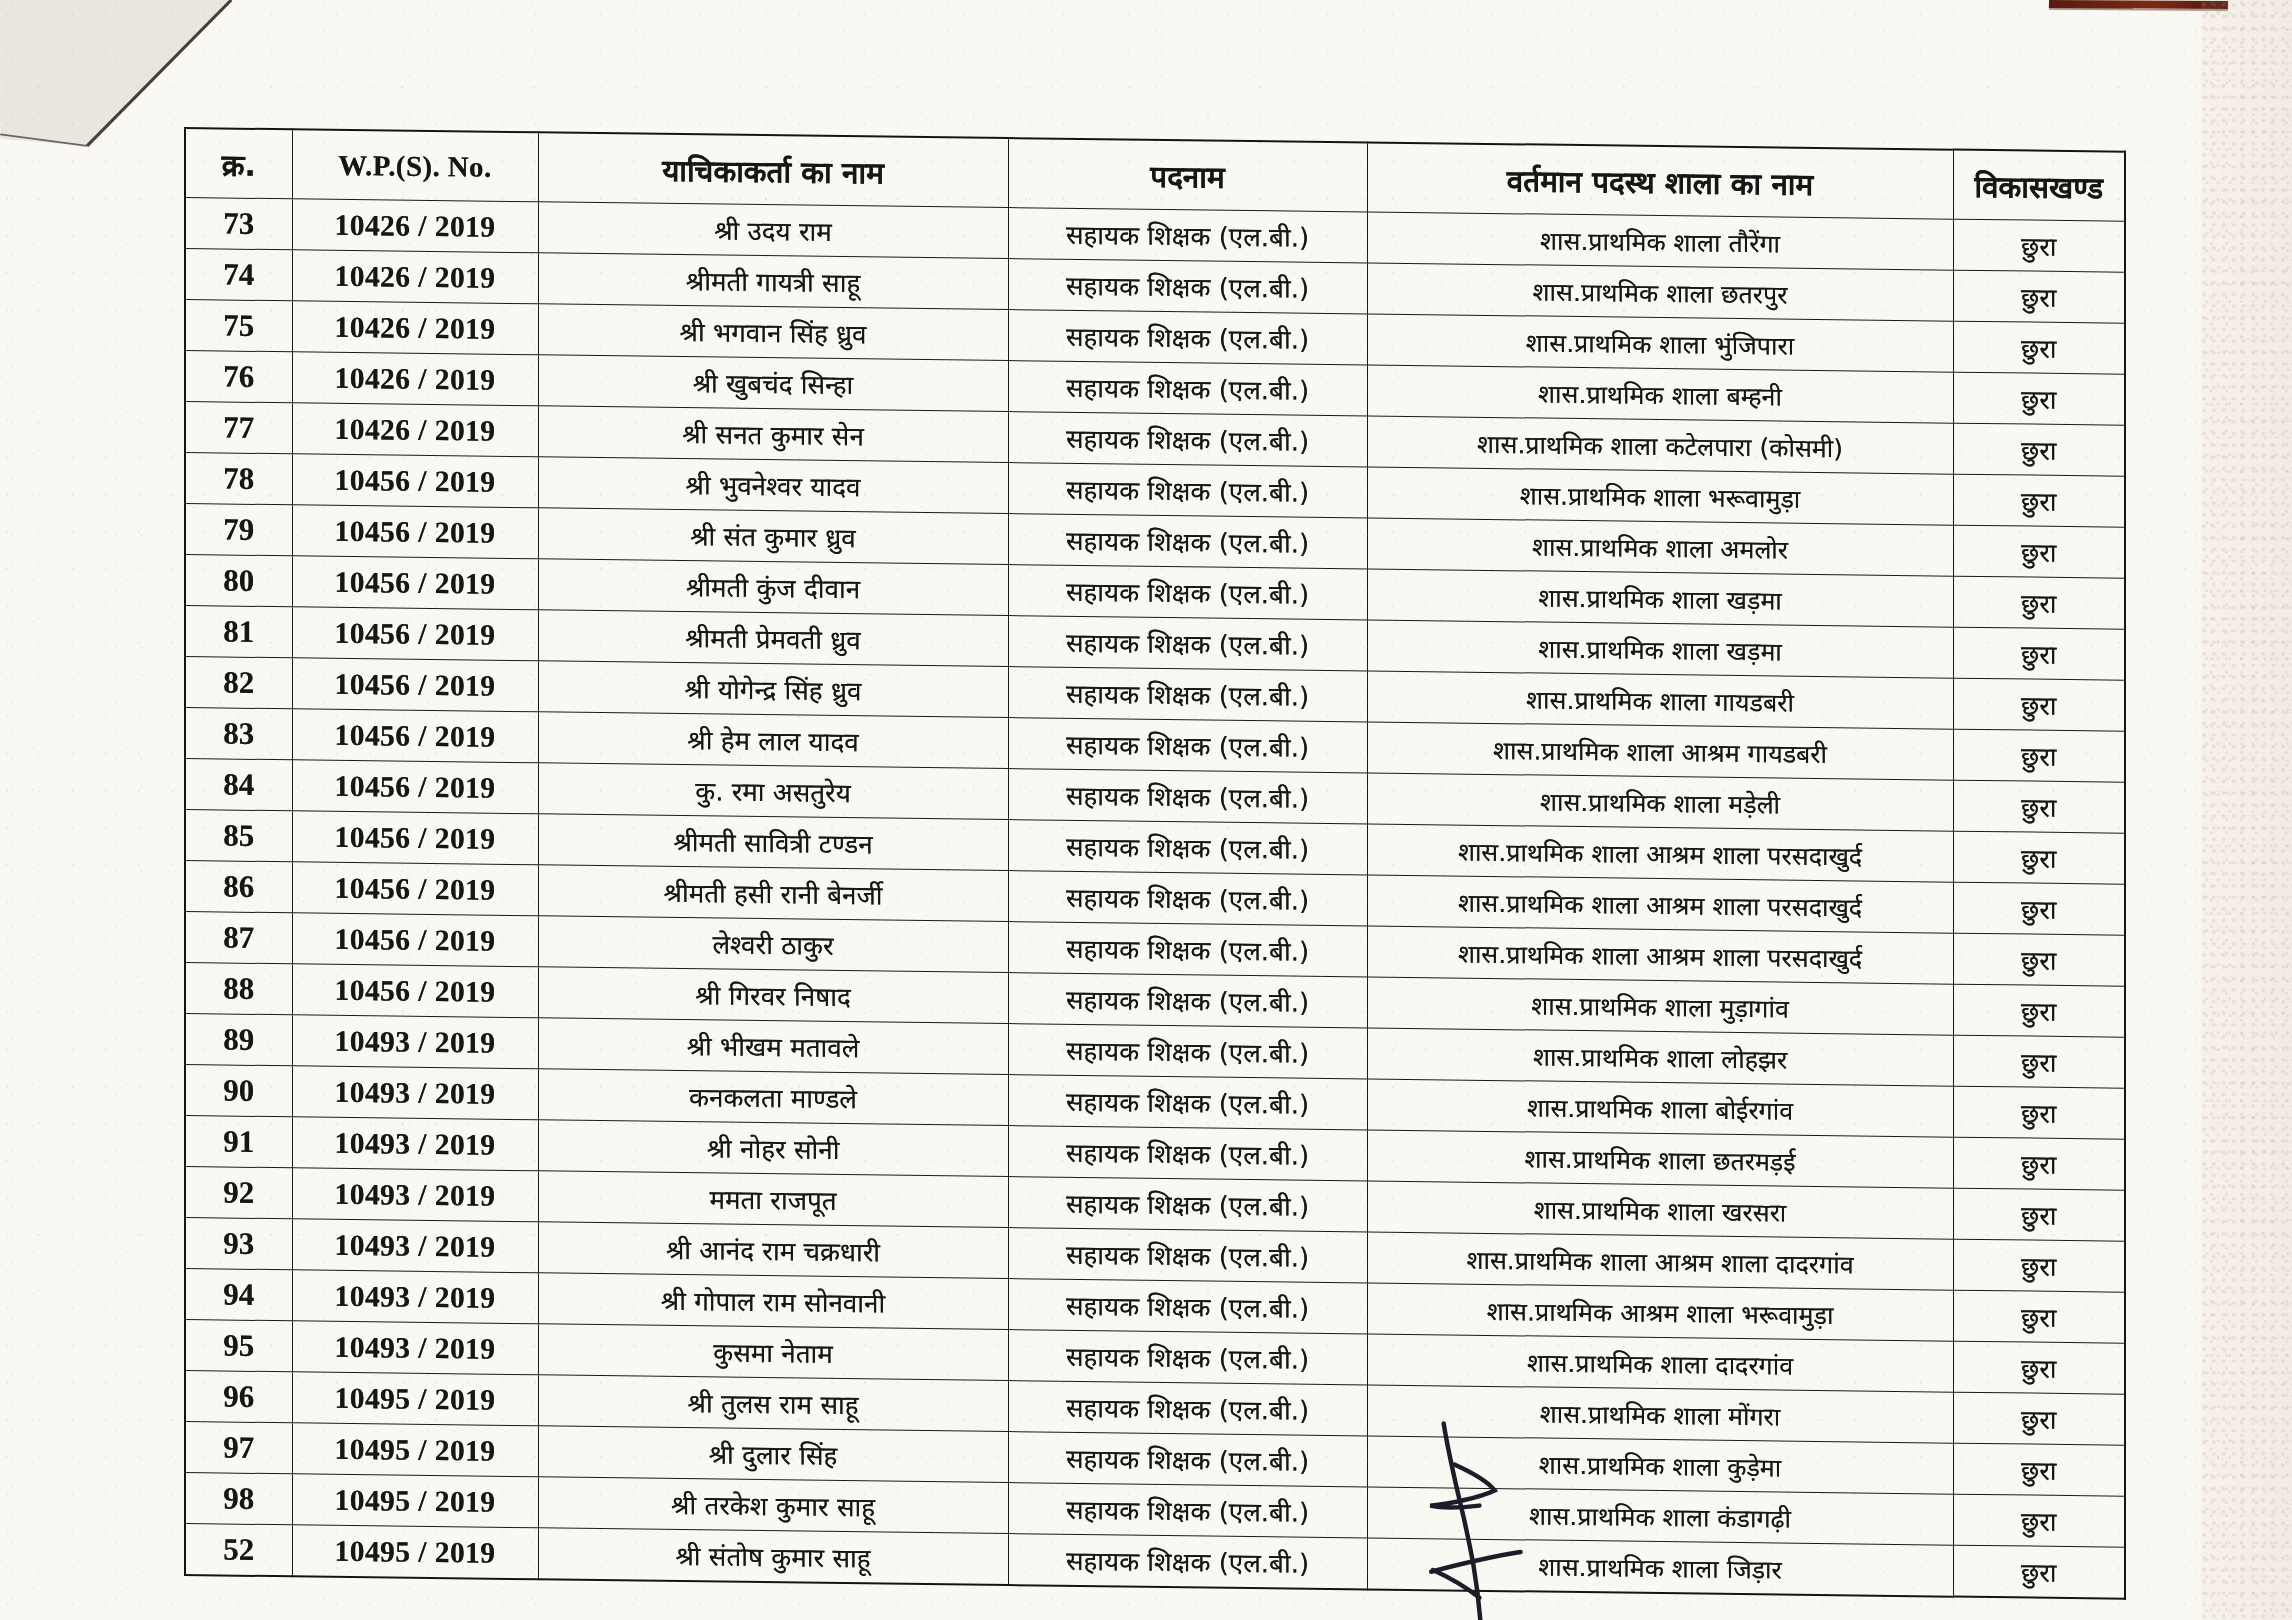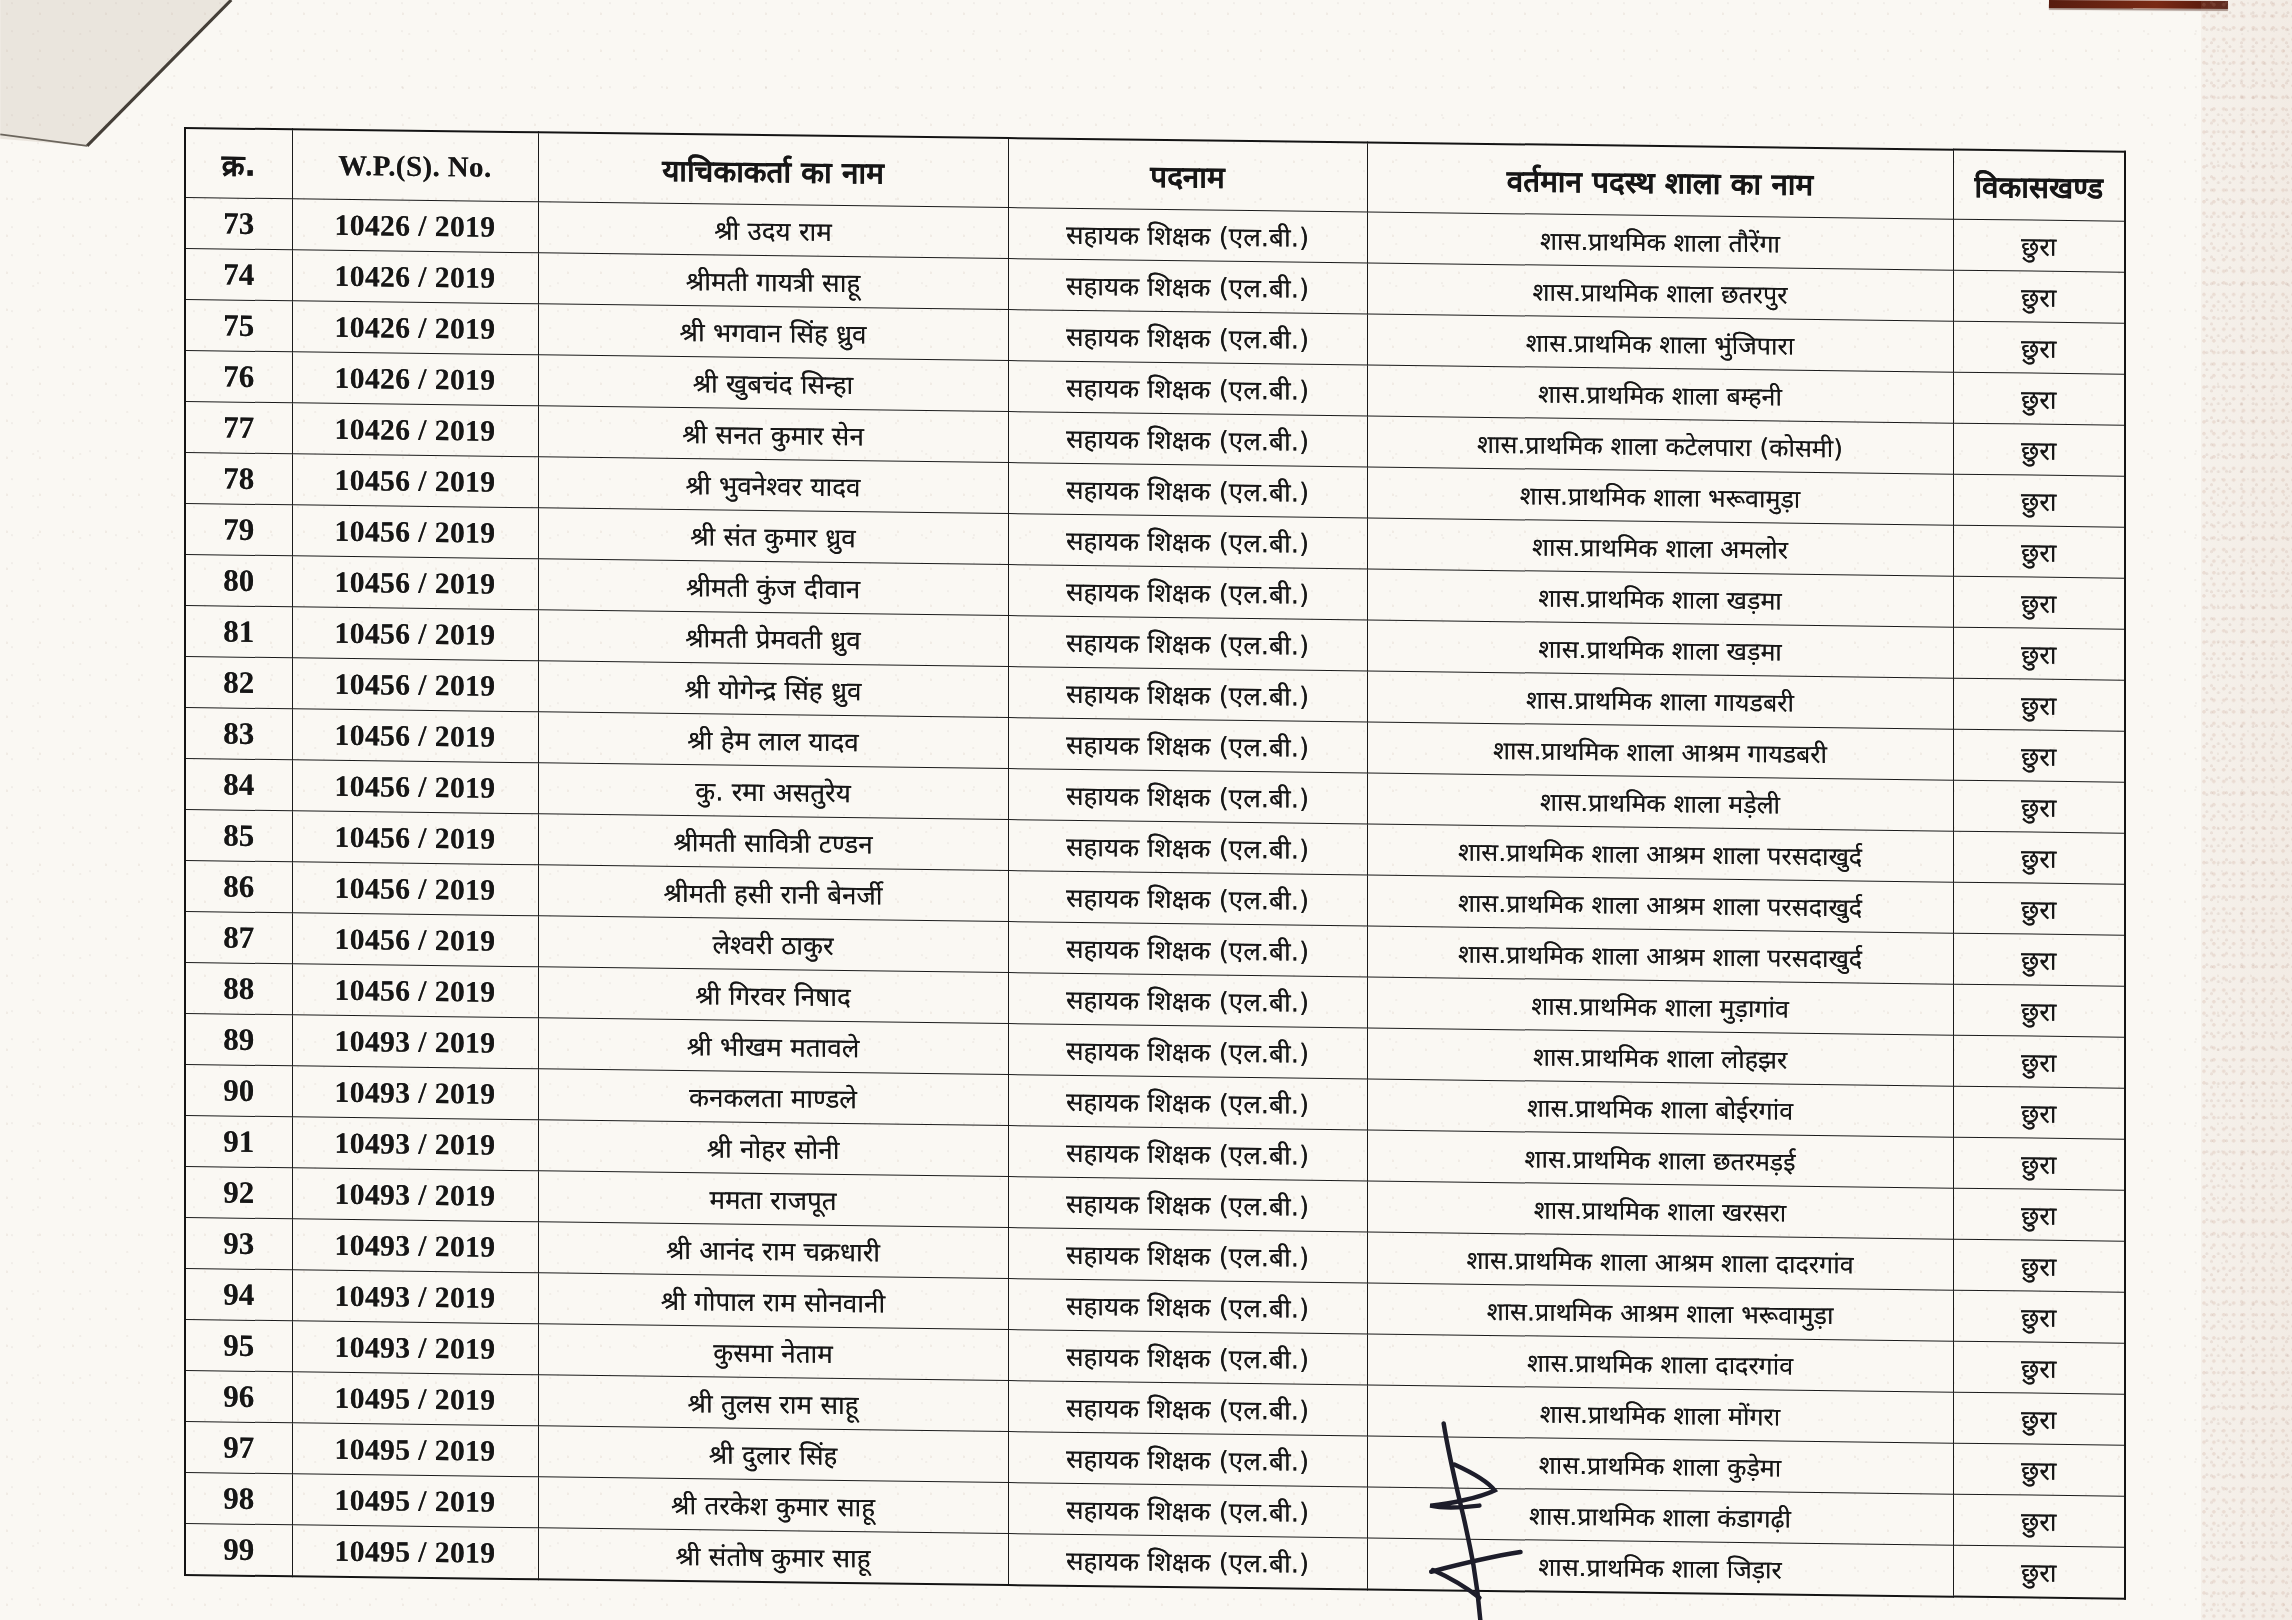--- a/index.html
+++ b/index.html
@@ -305,21 +305,21 @@
   </tr>
         <tr>
     <td class="c-serial">98</td>
     <td class="c-wp">10495 / 2019</td>
     <td class="c-name">श्री तरकेश कुमार साहू</td>
     <td class="c-desig">सहायक शिक्षक (एल.बी.)</td>
     <td class="c-school">शास.प्राथमिक शाला कंडागढ़ी</td>
     <td class="c-block">छुरा</td>
   </tr>
         <tr>
-    <td class="c-serial">99</td>
+    <td class="c-serial">52</td>
     <td class="c-wp">10495 / 2019</td>
     <td class="c-name">श्री संतोष कुमार साहू</td>
     <td class="c-desig">सहायक शिक्षक (एल.बी.)</td>
     <td class="c-school">शास.प्राथमिक शाला जिड़ार</td>
     <td class="c-block">छुरा</td>
   </tr>
       </tbody>
   </table>
 </div>
 

